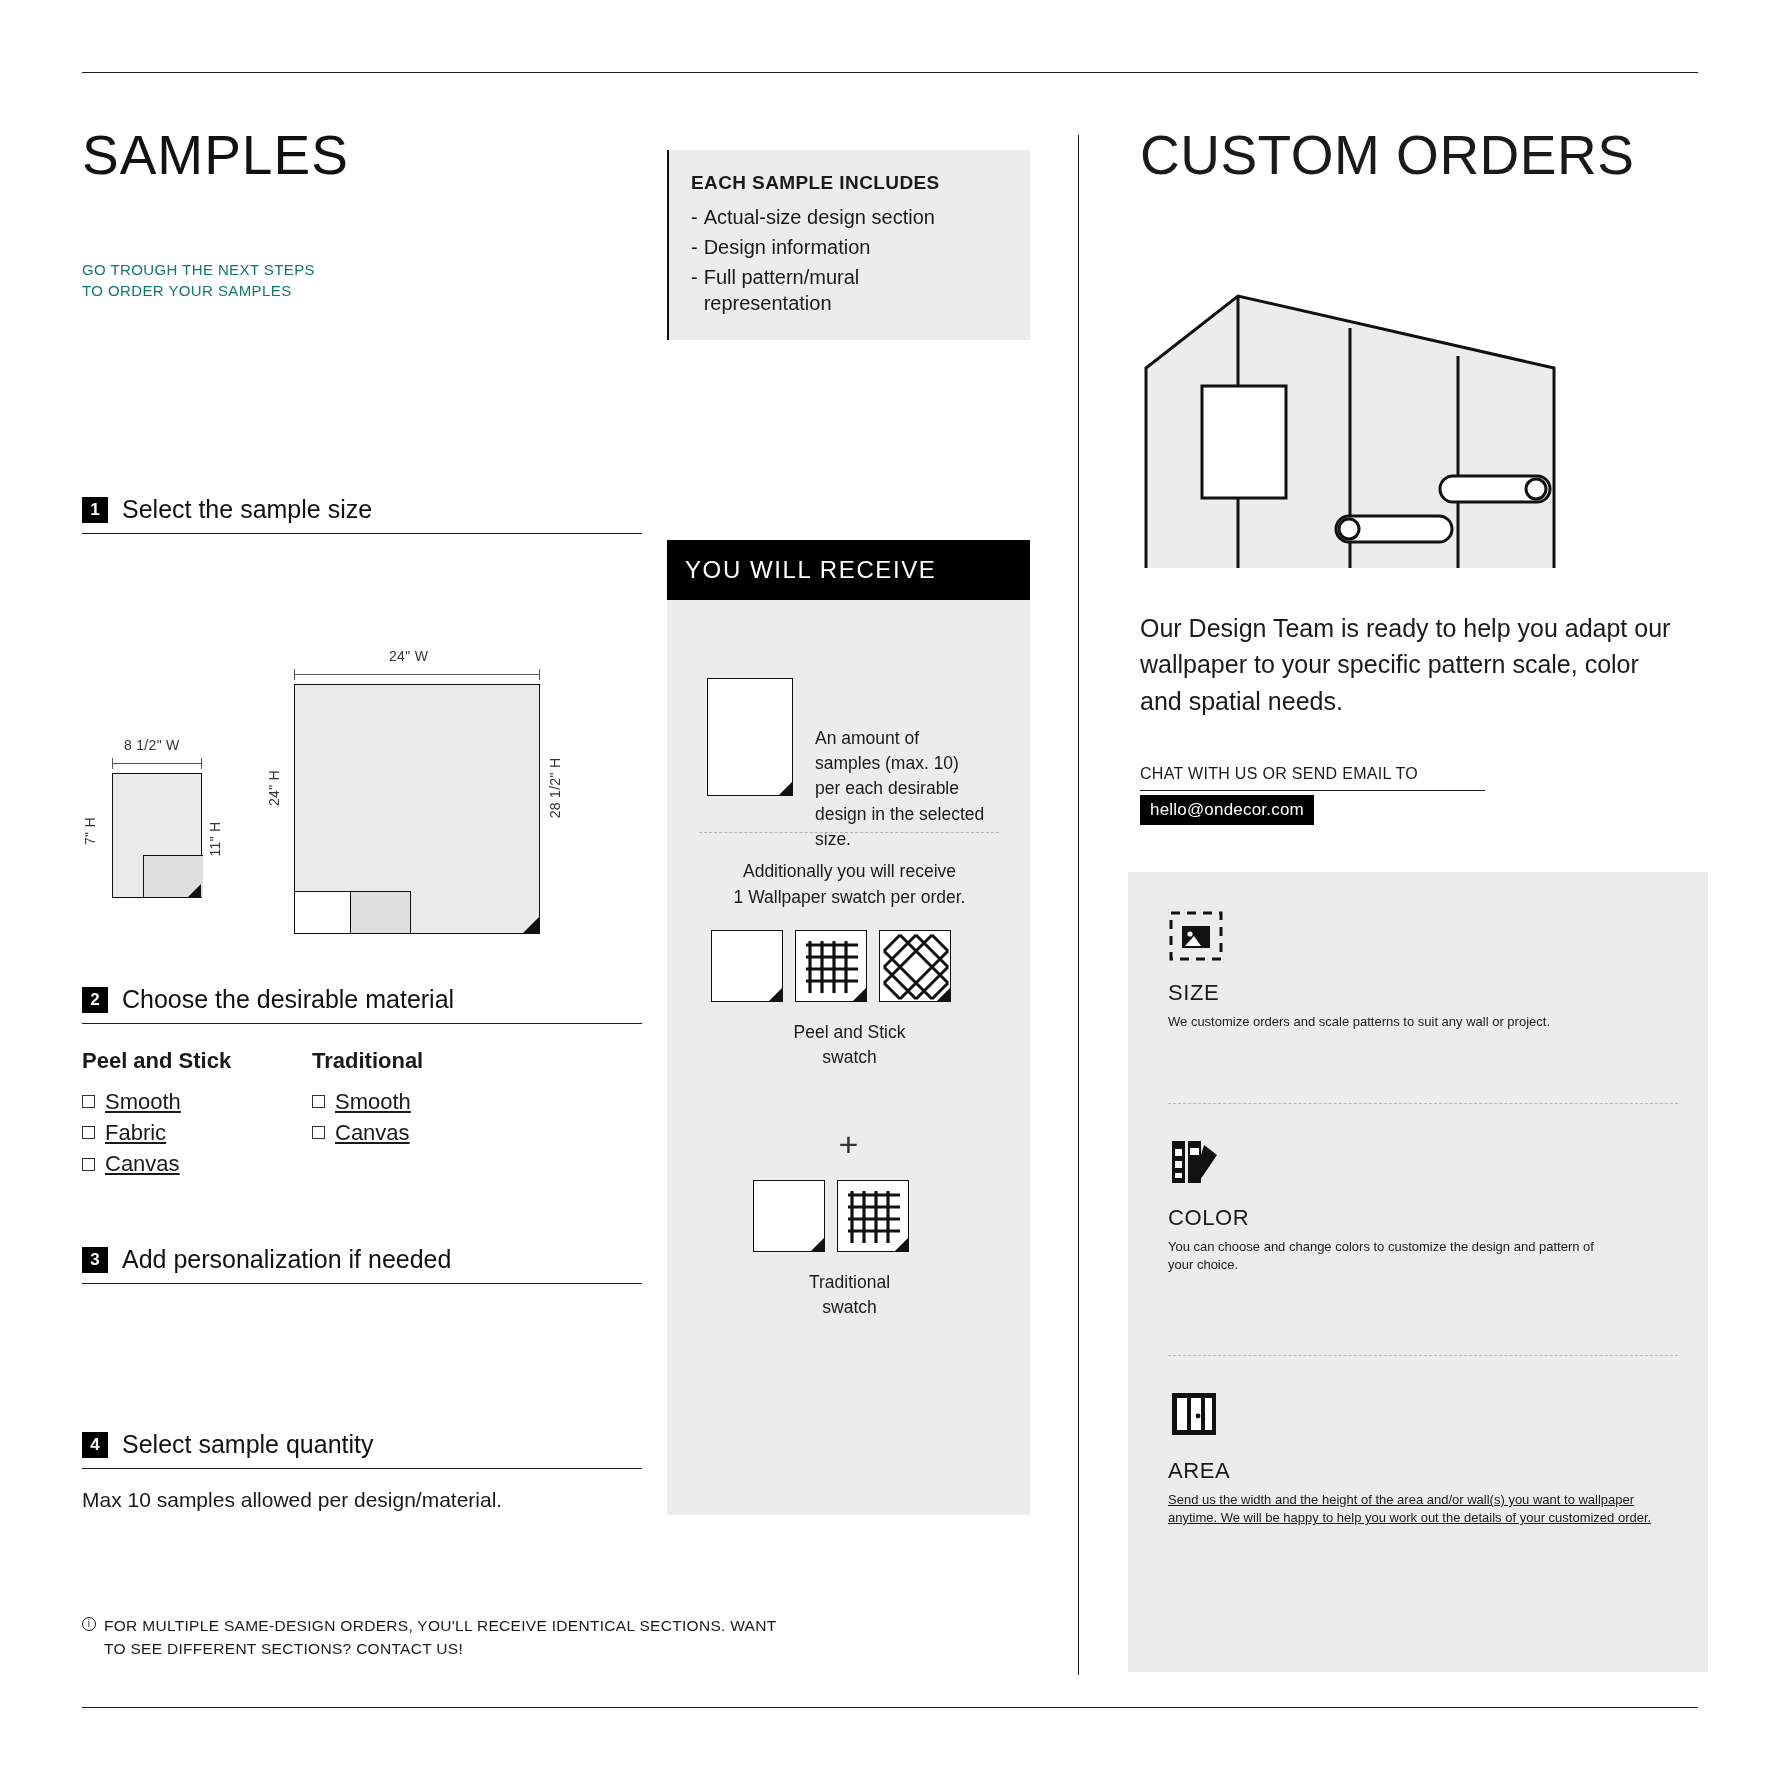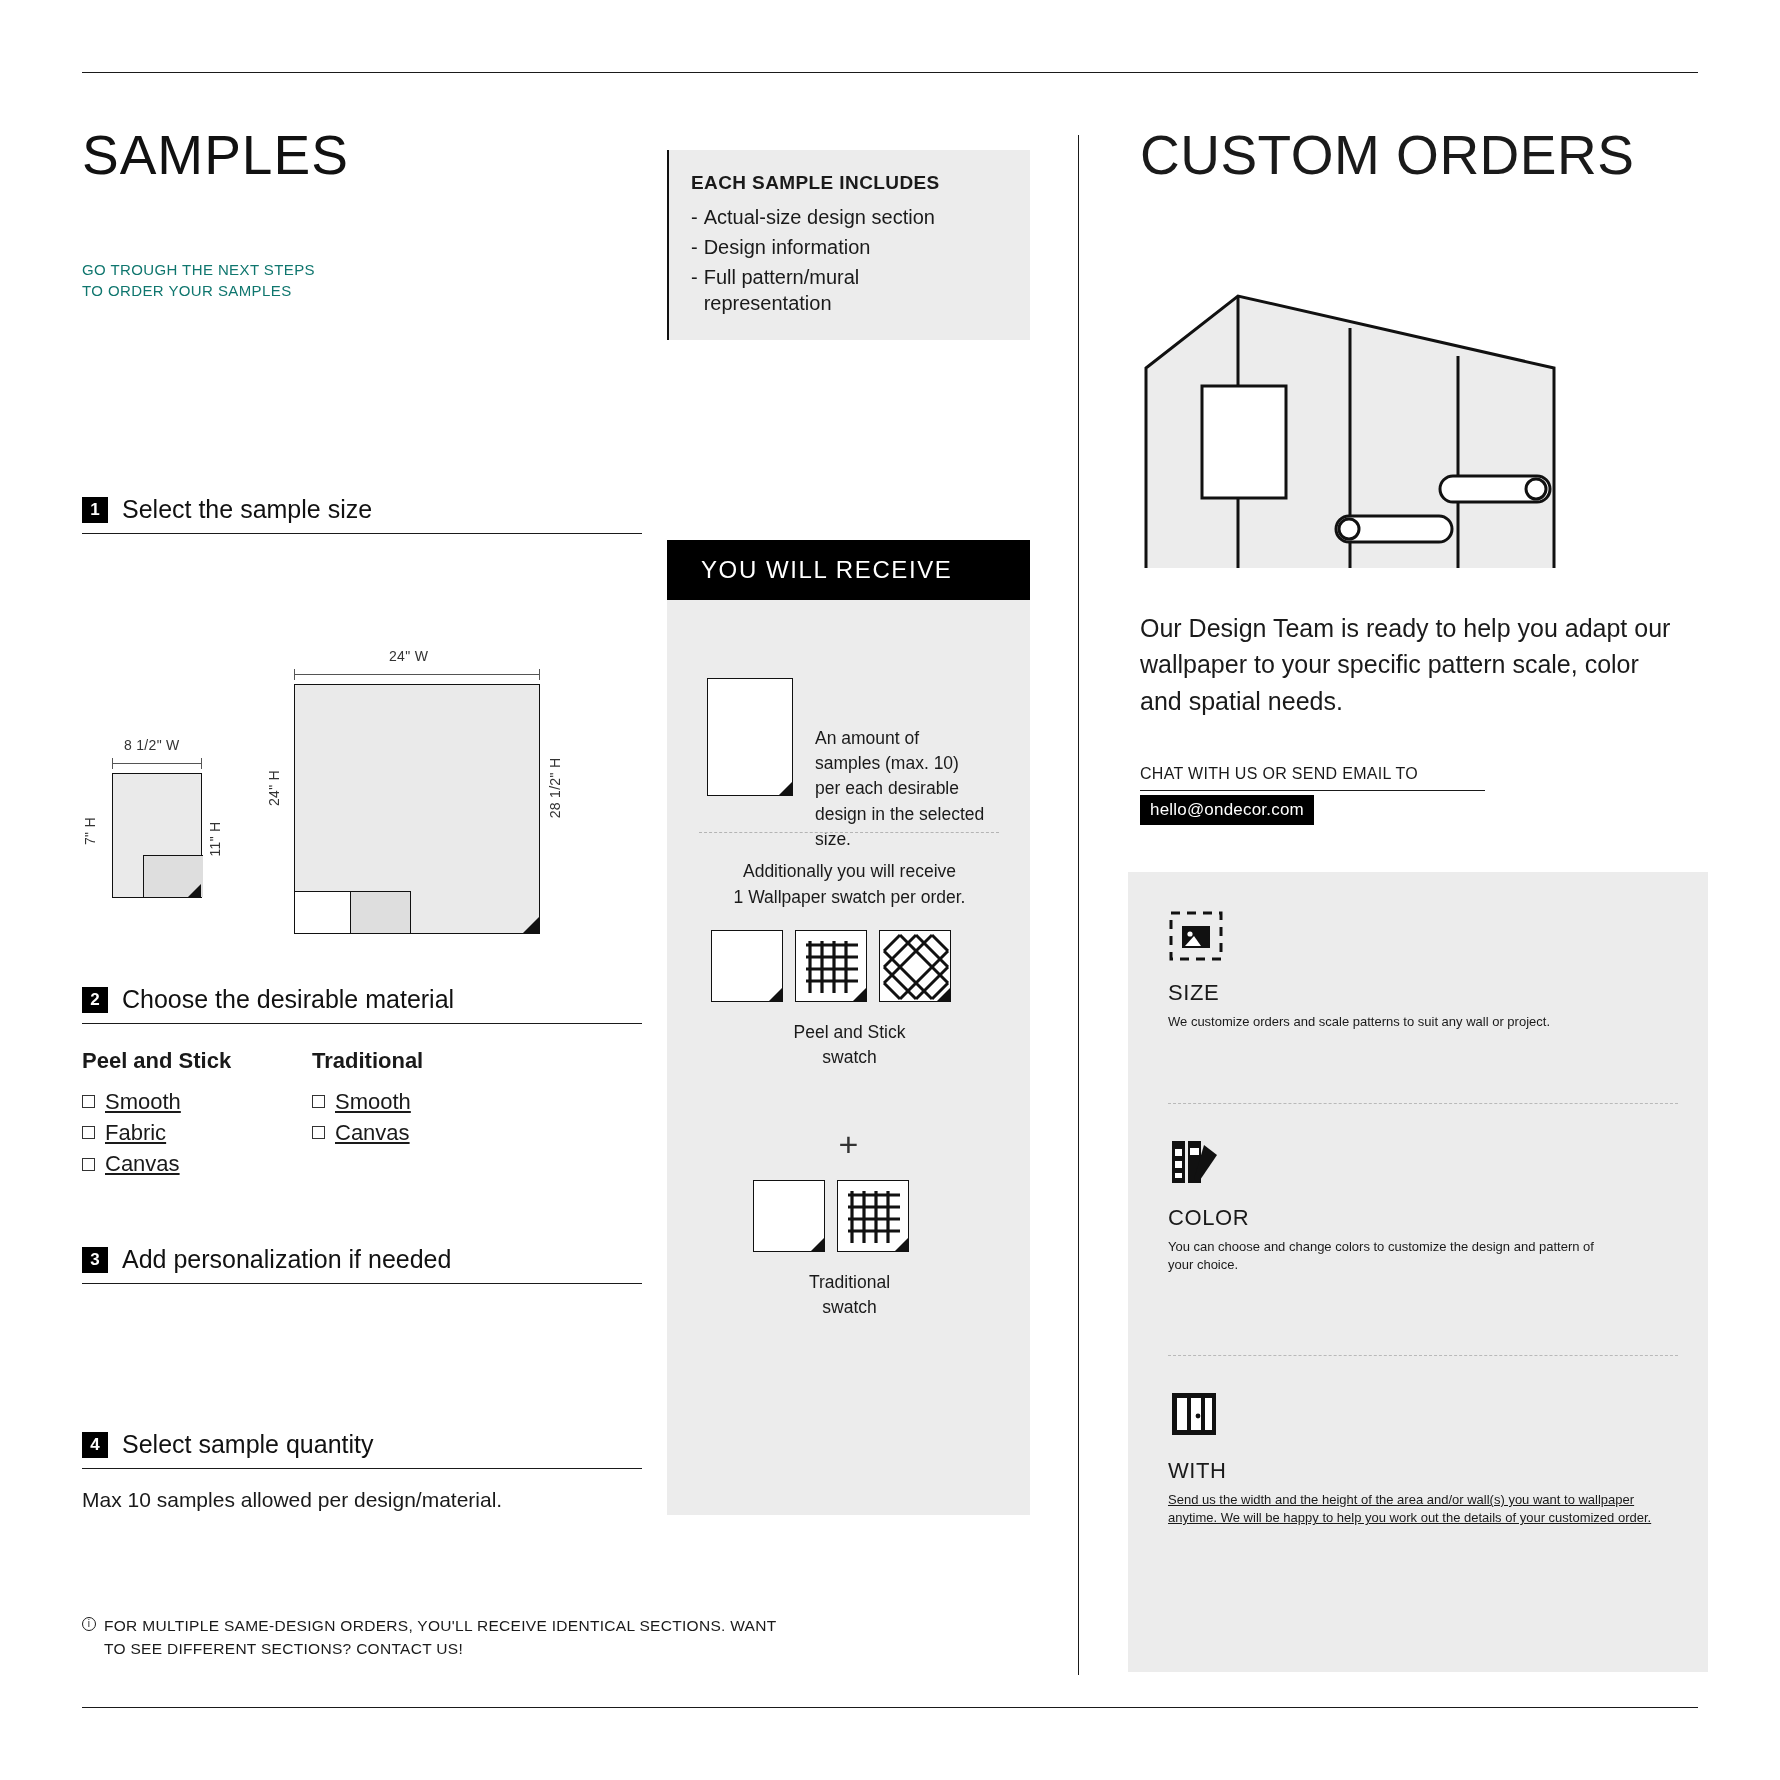--- a/index.html
+++ b/index.html
@@ -75,21 +75,21 @@
   }
   .each-sample h4 { margin:0 0 10px 0; font-size:19px; font-weight:700; letter-spacing:.4px; }
   .each-sample .li { font-size:20px; line-height:1.3; margin-bottom:4px; display:flex; gap:6px;}
 
   .receive-panel {
     position:absolute; left:667px; top:540px; width:363px; height:975px;
     background:#ececec;
   }
   .receive-header {
     position:absolute; left:667px; top:540px; width:363px; height:60px;
-    background:#000; color:#fff; display:flex; align-items:center; padding-left:34px;
+    background:#000; color:#fff; display:flex; align-items:center; padding-left:18px;
     font-size:24px; letter-spacing:1.6px;
   }
   .rp-body { position:absolute; left:667px; top:600px; width:363px; }
   .swatch-white { background:#fff; border:1.5px solid #111; position:relative; }
   .fold { position:absolute; right:0; bottom:0; width:0; height:0;
           border-left:16px solid transparent; border-bottom:16px solid #111; }
   .fold-sm { position:absolute; right:0; bottom:0; width:0; height:0;
           border-left:13px solid transparent; border-bottom:13px solid #111; }
   .rp-text { font-size:17.5px; line-height:1.44; }
   .dashed-sep { border-top:1.5px dashed #b4b4b4; }
@@ -396,17 +396,17 @@
   <div class="feature" style="top:1388px;">
     <div style="margin-bottom:18px;">
       <svg width="56" height="52" viewBox="0 0 56 52">
         <rect x="4" y="5" width="44" height="42" fill="#111"></rect>
         <rect x="9" y="10" width="10" height="32" fill="#fff"></rect>
         <rect x="23" y="10" width="10" height="32" fill="#fff"></rect>
         <rect x="37" y="10" width="7" height="32" fill="#fff"></rect>
         <circle cx="30" cy="28" r="2.4" fill="#111"></circle>
       </svg>
     </div>
-    <h5>WITH</h5>
+    <h5>AREA</h5>
     <p style="width:490px;text-decoration:underline;">Send us the width and the height of the area and/or wall(s) you want to wallpaper anytime. We will be happy to help you work out the details of your customized order.</p>
   </div>
 
 </div>
 
 </body></html>

